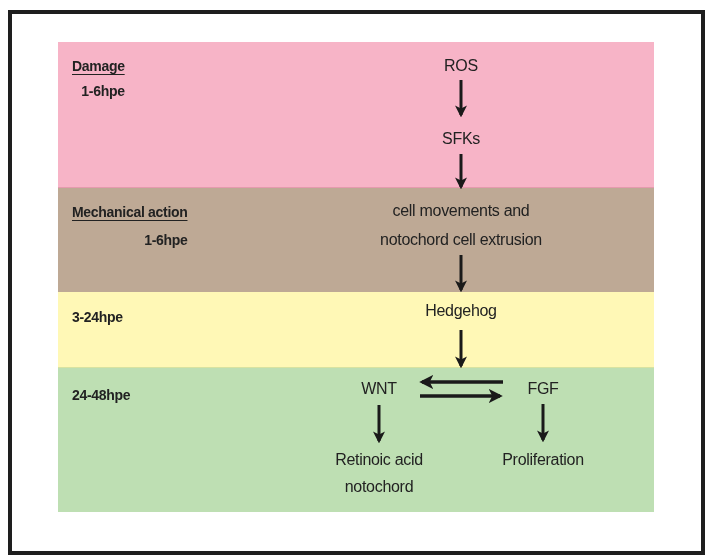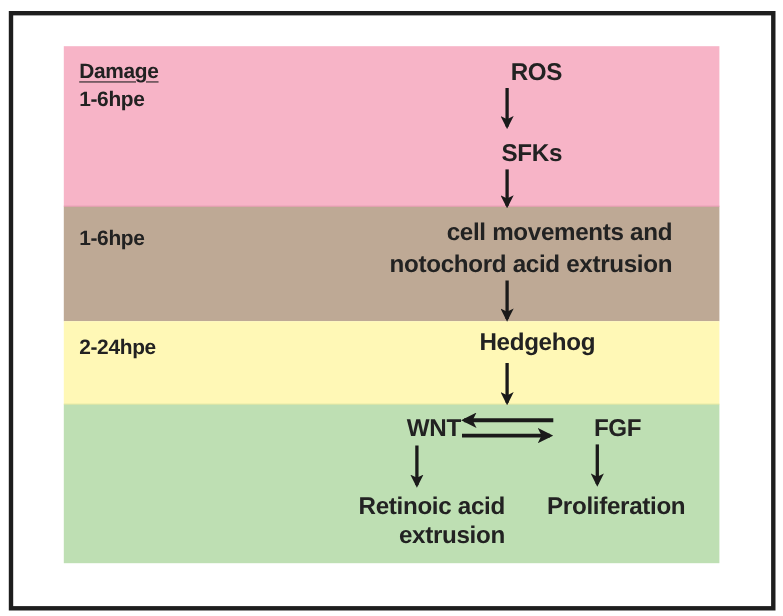--- a/index.html
+++ b/index.html
@@ -3,57 +3,59 @@
 <meta charset="utf-8">
 <style>
   html,body{margin:0;padding:0;background:#fff;}
   body{width:712px;height:560px;position:relative;overflow:hidden;font-family:"Liberation Sans",sans-serif;}
   .frame{position:absolute;left:8px;top:10px;width:689px;height:537px;border:4px solid #1e1e1e;box-sizing:content-box;}
   .band{position:absolute;left:58px;width:596px;}
   .b-damage{top:42px;height:145px;background:#F7B4C7;border-bottom:1px solid #e59aae;}
   .b-mech{top:188px;height:104px;background:#BEA995;}
   .b-regen{top:292px;height:75px;background:#FFF8B6;border-bottom:1px solid #d8e3a0;}
   .b-redev{top:368px;height:144px;background:#BEDFB3;}
-  .lbl{position:absolute;left:72px;font-weight:bold;font-size:19px;color:#222;letter-spacing:-0.3px;line-height:22px;}
+  .lbl{position:absolute;left:72px;font-weight:bold;font-size:14px;color:#222;letter-spacing:-0.3px;line-height:22px;text-align:right;}
   .lbl .t{text-decoration:underline;text-underline-offset:3px;}
-  .node{position:absolute;font-weight:bold;font-size:22px;color:#222;text-align:right;line-height:26px;letter-spacing:-0.3px;white-space:nowrap;}
+  .node{position:absolute;font-weight:normal;font-size:16px;color:#222;text-align:center;line-height:26px;letter-spacing:-0.3px;white-space:nowrap;}
   svg.arrows{position:absolute;left:0;top:0;width:712px;height:560px;pointer-events:none;}
 </style>
 </head>
 <body>
 
 <div class="frame"></div>
 
 <div class="band b-damage"></div>
 <div class="band b-mech"></div>
 <div class="band b-regen"></div>
 <div class="band b-redev"></div>
 
 <div class="lbl" style="top:55px;">
   <div class="t">Damage</div>
   <div style="margin-top:3px;">1-6hpe</div>
 </div>
 <div class="lbl" style="top:201px;">
+  <div class="t">Mechanical action</div>
   <div style="margin-top:6px;">1-6hpe</div>
 </div>
 <div class="lbl" style="top:300px;">
-  <div style="margin-top:6px;">2-24hpe</div>
+  <div style="margin-top:6px;">3-24hpe</div>
 </div>
 <div class="lbl" style="top:378px;">
+  <div style="margin-top:6px;">24-48hpe</div>
 </div>
 
 <div class="node" style="left:411px;width:100px;top:53px;">ROS</div>
 <div class="node" style="left:411px;width:100px;top:126px;">SFKs</div>
 <div class="node" style="left:311px;width:300px;top:198px;">cell movements and</div>
-<div class="node" style="left:311px;width:300px;top:227px;">notochord acid extrusion</div>
+<div class="node" style="left:311px;width:300px;top:227px;">notochord cell extrusion</div>
 <div class="node" style="left:381px;width:160px;top:298px;">Hedgehog</div>
 <div class="node" style="left:339px;width:80px;top:376px;">WNT</div>
 <div class="node" style="left:503px;width:80px;top:376px;">FGF</div>
 <div class="node" style="left:299px;width:160px;top:447px;">Retinoic acid</div>
-<div class="node" style="left:299px;width:160px;top:474px;">extrusion</div>
+<div class="node" style="left:299px;width:160px;top:474px;">notochord</div>
 <div class="node" style="left:463px;width:160px;top:447px;">Proliferation</div>
 
 <svg class="arrows" viewBox="0 0 712 560">
   <defs>
     <marker id="ah" markerWidth="4" markerHeight="4" refX="3.2" refY="2" orient="auto" markerUnits="strokeWidth">
       <path d="M0,0 L4,2 L0,4 L1,2 Z" fill="#1a1a1a"></path>
     </marker>
   </defs>
   <line x1="461" y1="80" x2="461" y2="115" stroke="#1a1a1a" stroke-width="3" marker-end="url(#ah)"></line>
   <line x1="461" y1="154" x2="461" y2="187" stroke="#1a1a1a" stroke-width="3" marker-end="url(#ah)"></line>

